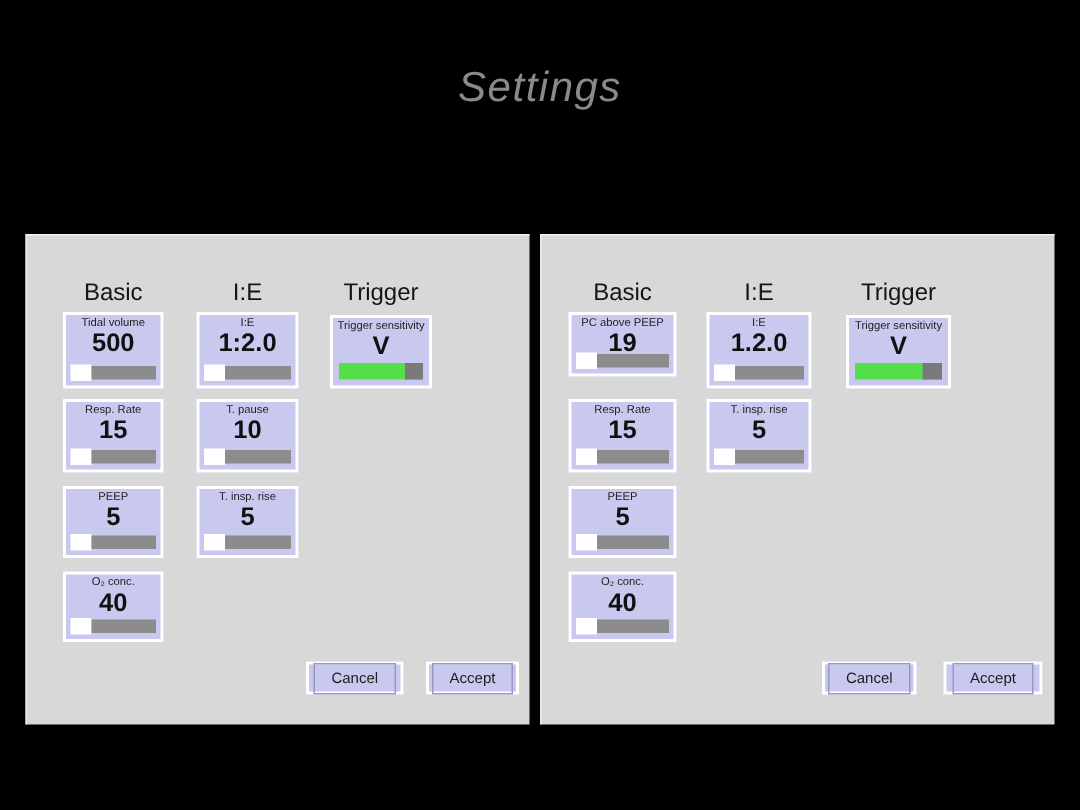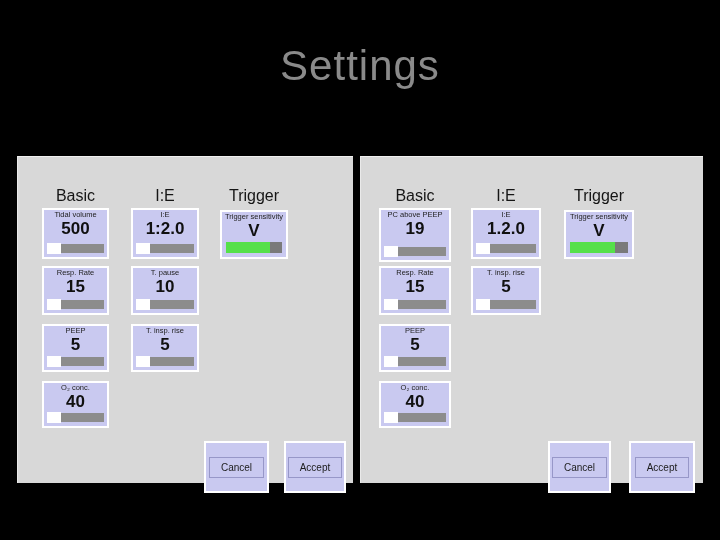--- a/index.html
+++ b/index.html
@@ -3,22 +3,22 @@
 <meta charset="utf-8">
 <style>
   html,body{margin:0;padding:0;}
   body{
     width:720px;height:540px;background:#000;
     font-family:"Liberation Sans", sans-serif;
     position:relative;overflow:hidden;
   }
   .title{
     position:absolute;top:42px;left:0;width:720px;margin:0;
-    text-align:center;font-size:42px;font-weight:400;
-    color:var(--title-color,#8a8a8a);letter-spacing:1px;
+    text-align:center;font-size:28px;font-weight:400;
+    color:var(--title-color,#8a8a8a);letter-spacing:1px;font-style:italic;
   }
   .panel{
     position:absolute;top:156px;height:327px;
     background:var(--panel-bg,#d8d8d8);
     border-top:1px solid #f0f0f0;border-left:1px solid #eaeaea;
     box-sizing:border-box;
   }
   .panel.pL{left:17px;width:336px;}
   .panel.pR{left:360px;width:343px;}
   .ghdr{
@@ -46,30 +46,30 @@
   
   .pL .s0{left:24px;top:51px;width:67px;height:51px;}
   .pL .s1{left:113px;top:51px;width:68px;height:51px;}
   .pL .s2{left:202px;top:53px;width:68px;height:49px;}
   .pL .s3{left:24px;top:109px;width:67px;height:49px;}
   .pL .s4{left:113px;top:109px;width:68px;height:49px;}
   .pL .s5{left:24px;top:167px;width:67px;height:48px;}
   .pL .s6{left:113px;top:167px;width:68px;height:48px;}
   .pL .s7{left:24px;top:224px;width:67px;height:47px;}
   
-  .pR .s0{left:18px;top:51px;width:72px;height:54px;}
+  .pR .s0{left:18px;top:51px;width:72px;height:43px;}
   .pR .s1{left:110px;top:51px;width:70px;height:51px;}
   .pR .s2{left:203px;top:53px;width:70px;height:49px;}
   .pR .s3{left:18px;top:109px;width:72px;height:49px;}
   .pR .s4{left:110px;top:109px;width:70px;height:49px;}
   .pR .s5{left:18px;top:167px;width:72px;height:48px;}
   .pR .s6{left:18px;top:224px;width:72px;height:47px;}
 
   .actbtn{
-    position:absolute;top:284px;height:52px;box-sizing:border-box;
+    position:absolute;top:284px;height:22px;box-sizing:border-box;
     background:var(--accent-button,#c9c9f0);border:2px solid #ffffff;
     display:flex;align-items:center;justify-content:center;cursor:pointer;
   }
   .actbtn .inner{
     border:1px solid #9797c8;padding:4px 11px;font-size:10px;color:#1c1c1c;
   }
   .pL .cancel{left:186px;width:65px;} .pL .accept{left:266px;width:62px;}
   .pR .cancel{left:187px;width:63px;} .pR .accept{left:268px;width:66px;}
 </style>
 </head>

